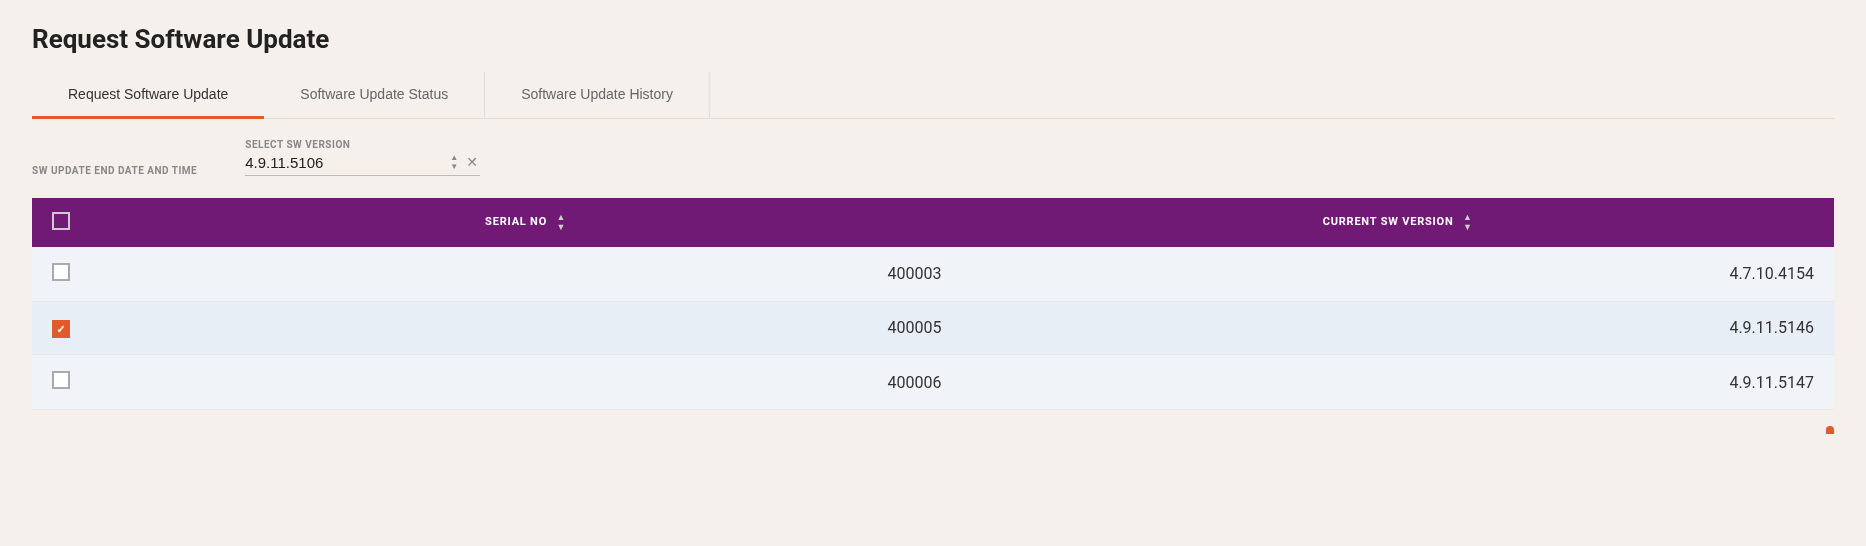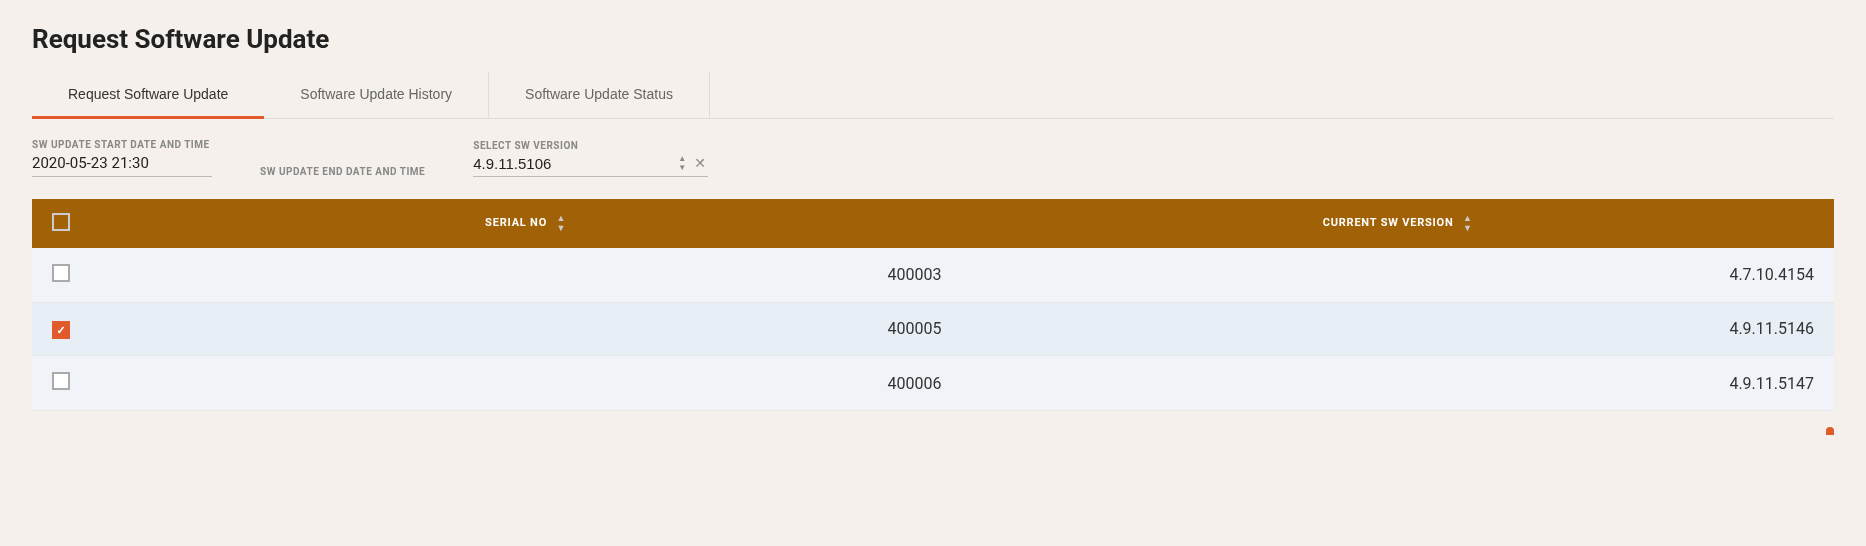--- a/index.html
+++ b/index.html
@@ -103,21 +103,21 @@
       background: none;
       border: none;
       padding: 0 2px;
     }
     .table-container {
       width: 100%;
       border-collapse: collapse;
       margin-top: 4px;
     }
     .table-header {
-      background: #a16207;
+      background: #701a75;
       color: #fff;
     }
     .table-header th {
       padding: 14px 20px;
       font-size: 11px;
       font-weight: 700;
       letter-spacing: 0.8px;
       text-align: center;
       text-transform: uppercase;
       border: none;
@@ -216,29 +216,25 @@
     }
   </style>
 </head>
 <body>
 
 <div class="page-container">
   <h1 class="page-title">Request Software Update</h1>
 
   <div class="tabs-bar">
     <button class="tab active">Request Software Update</button>
+    <button class="tab">Software Update Status</button>
     <button class="tab">Software Update History</button>
-    <button class="tab">Software Update Status</button>
   </div>
 
   <div class="filters-row">
-    <div class="filter-group">
-      <span class="filter-label">SW UPDATE START DATE AND TIME</span>
-      <div class="filter-value">2020-05-23 21:30</div>
-    </div>
     <div class="filter-group">
       <span class="filter-label">SW UPDATE END DATE AND TIME</span>
     </div>
     <div class="filter-group">
       <span class="filter-label">SELECT SW VERSION</span>
       <div class="sw-version-wrapper">
         <input class="sw-version-input" type="text" value="4.9.11.5106" style="">
         <div class="spinner-btn">
           <span>▲</span>
           <span>▼</span>

